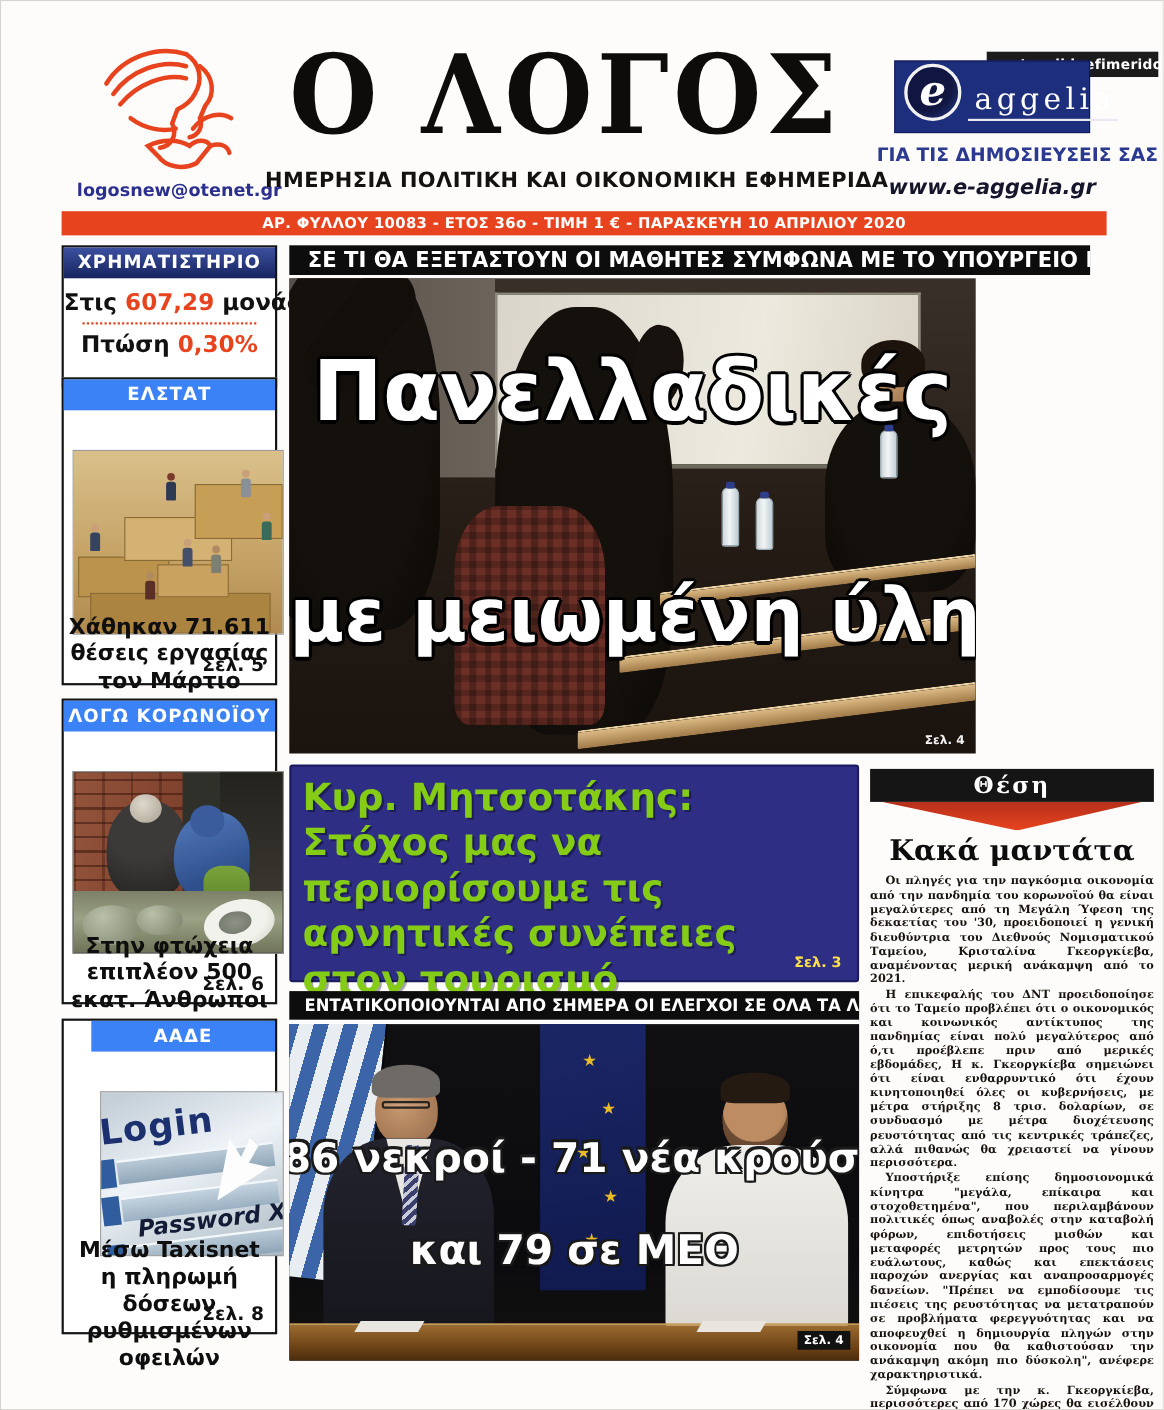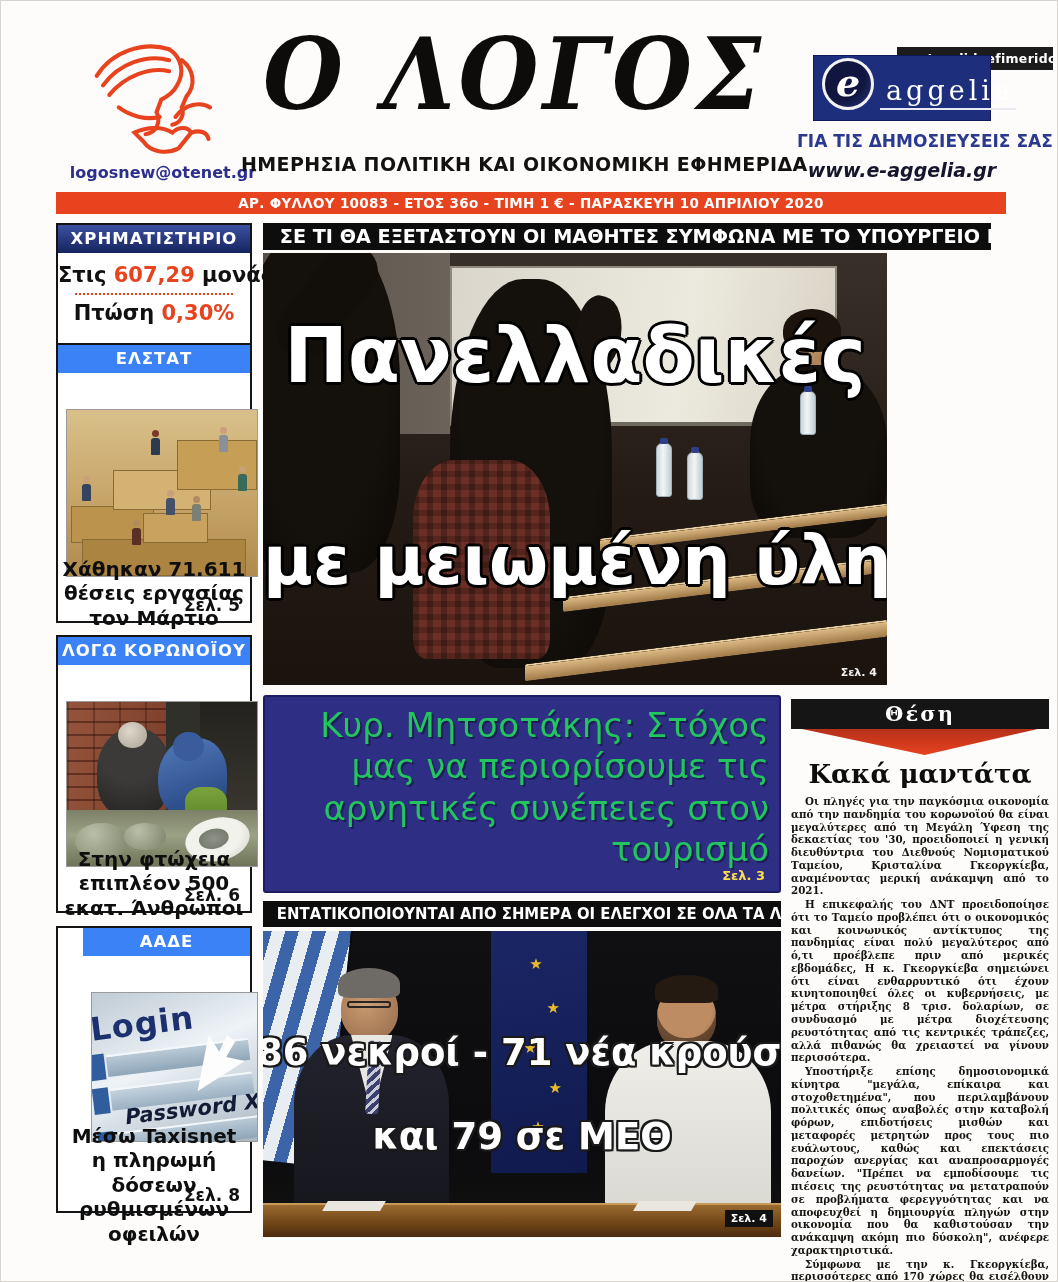--- a/index.html
+++ b/index.html
@@ -84,21 +84,21 @@
     color:#fff; font-weight:bold; text-align:center; white-space:nowrap;
     text-shadow: 2px 0 0 #1a1a1a,-2px 0 0 #1a1a1a,0 2px 0 #1a1a1a,0 -2px 0 #1a1a1a,
                  2px 2px 0 #1a1a1a,-2px -2px 0 #1a1a1a,2px -2px 0 #1a1a1a,-2px 2px 0 #1a1a1a;
   }
   .photo-ref { position:absolute; color:#f2f2f2; font-size:11px; font-weight:bold; }
   .photo-ref-badge { background:#111; padding:2px 6px; color:#fff; font-size:11px; font-weight:bold; position:absolute; }
 
   .blue-box { background:#2f2e85; border:2px solid #1d1c60; border-radius:3px; }
   .blue-kicker { color:#fff; font-weight:bold; font-size:20px; text-align:center; }
   .blue-headline {
-    color:#22c55e; font-weight:normal; font-size:34px; line-height:1.22; text-align:right;
+    color:#84cc16; font-weight:bold; font-size:34px; line-height:1.22; text-align:left;
     text-shadow:2px 2px 0 rgba(0,0,0,0.35);
   }
   .blue-ref { color:#fde047; font-size:13px; font-weight:bold; position:absolute; right:14px; bottom:8px; }
 
   
   .opinion-bar {
     background:#151515; color:#fff; text-align:center;
     font-family:"DejaVu Serif","Liberation Serif",serif; font-weight:bold; font-size:21px;
     height:30px; line-height:30px; letter-spacing:2px;
   }
@@ -206,21 +206,21 @@
         <path d="M60,16 C68,22 69,32 63,39 L60,46 C62,51 59,56 54,57"></path>
         <path d="M20,46 C28,52 38,54 46,52"></path>
         <path d="M30,62 C38,58 48,58 54,62 C58,58 64,58 66,62 L58,72 C50,76 40,74 36,68 Z"></path>
         <path d="M56,52 C62,44 72,42 78,46"></path>
         <path d="M66,62 C72,60 76,62 77,66"></path>
       </g>
     </svg>
   </div>
   <div class="abs logo-email" style="left:52px; top:162px; width:220px;">logosnew@otenet.gr</div>
 
-  <div class="abs" style="left:262px; top:24px; width:494px;font-style:italic;">
+  <div class="abs" style="left:262px; top:36px; width:494px;">
     <div class="masthead-title">Ο ΛΟΓΟΣ</div>
   </div>
   <div class="abs masthead-sub" style="left:240px; top:152px; width:540px;">ΗΜΕΡΗΣΙΑ ΠΟΛΙΤΙΚΗ ΚΑΙ ΟΙΚΟΝΟΜΙΚΗ ΕΦΗΜΕΡΙΔΑ</div>
 
   <div class="abs watermark" style="left:896px; top:46px; width:156px;">protoselidaefimeridon.gr</div>
 
   <div class="abs ad-box" style="left:812px; top:54px; width:178px; height:66px;">
     <div class="ad-e-circle">
       <span class="ad-e-letter">e</span>
     </div>

